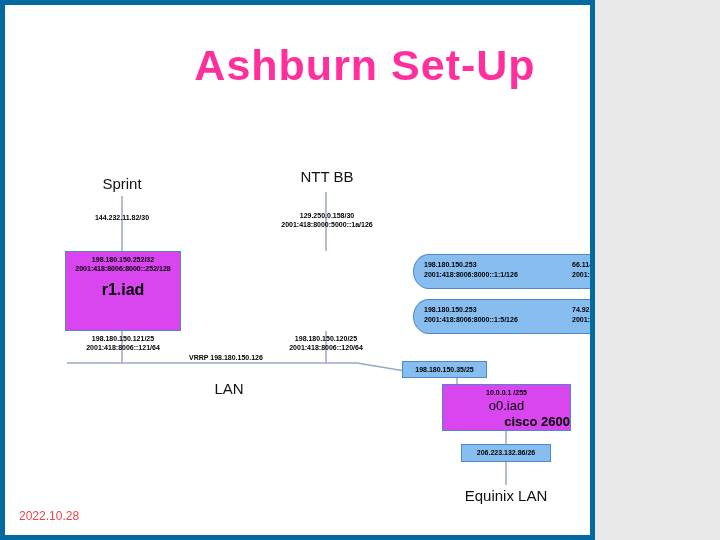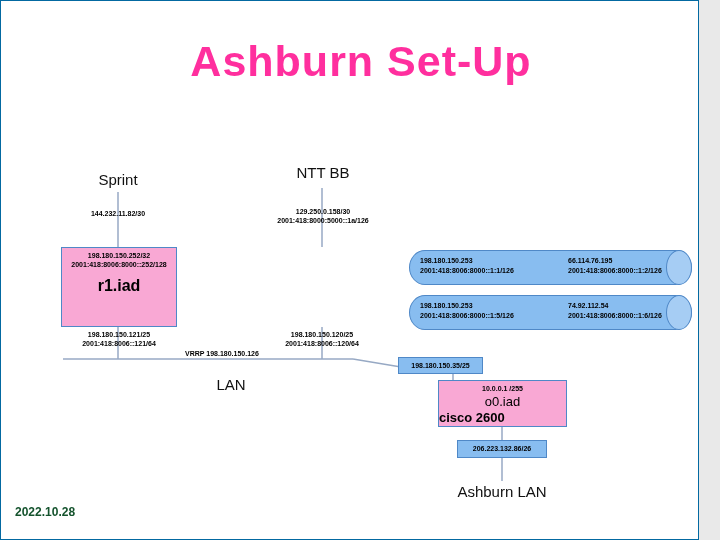--- a/index.html
+++ b/index.html
@@ -1,32 +1,32 @@
 <!DOCTYPE html>
 <html><head>
 <meta charset="utf-8">
 <style>
   * { margin:0; padding:0; box-sizing:border-box; }
   html,body { background:#e9e9e9; }
   body { font-family:"Liberation Sans", sans-serif; }
   .stage {
-    position:relative; width:699px; height:540px; background:#ffffff;
-    border:1px solid #0369a1; overflow:hidden;
+    position:relative; width:595px; height:540px; background:#ffffff;
+    border:5px solid #0369a1; overflow:hidden;
   }
   .title {
     position:absolute; left:0; top:36px; width:720px; text-align:center;
     font-size:43px; font-weight:bold; color:#ff2f9e; letter-spacing:1px;
   }
   .lbl { position:absolute; font-size:15px; color:#111; text-align:center; }
   .tiny {
     position:absolute; font-size:7px; font-weight:bold; color:#000;
     text-align:center; line-height:1.35; white-space:nowrap;
   }
   .node {
-    position:absolute; background:#f9a8d4; border:1px solid #4f88c7;
+    position:absolute; background:#d946ef; border:1px solid #4f88c7;
   }
   .node .hdr {
     font-size:7px; font-weight:bold; text-align:center; line-height:1.3;
     padding-top:3px; white-space:nowrap;
   }
   .node .body {
     text-align:center; font-size:16px; font-weight:bold; line-height:1.25;
     margin-top:7px; color:#000;
   }
   .smallbox {
@@ -39,21 +39,21 @@
   }
   .cyl .cap {
     position:absolute; right:-1px; top:-1px; width:26px; height:35px;
     background:#a6cdf4; border:1px solid #4f88c7; border-radius:50%;
   }
   .cyl .txt {
     position:absolute; top:5px; font-size:7px; font-weight:bold;
     line-height:1.4; color:#000; white-space:nowrap;
   }
   .lines { position:absolute; left:0; top:0; pointer-events:none; }
-  .date { position:absolute; left:14px; top:504px; font-size:12px; color:#14532d;font-weight:bold; }
+  .date { position:absolute; left:14px; top:504px; font-size:12px; color:#ef4444; }
 </style>
 </head>
 <body>
 
 <div class="stage">
 
   <svg class="lines" width="720" height="540">
     <g stroke="#97a9c4" stroke-width="1.5" fill="none">
       <path d="M117 191 L117 246"></path>
       <path d="M321 187 L321 246"></path>
@@ -93,21 +93,21 @@
     <div>198.180.150.121/25</div>
     <div>2001:418:8006::121/64</div>
   </div>
   <div class="tiny" style="left:265px; top:329px; width:112px;">
     <div>198.180.150.120/25</div>
     <div>2001:418:8006::120/64</div>
   </div>
 
   <div class="tiny" style="left:184px; top:348px; text-align:left;">VRRP 198.180.150.126</div>
 
-  <div class="lbl" style="left:195px; top:375px; width:70px;">LAN</div>
+  <div class="lbl" style="left:189px; top:375px; width:70px;">LAN</div>
 
   <div class="cyl" style="left:408px; top:249px; width:283px; height:35px;">
     <div class="cap"></div>
     <div class="txt" style="left:10px;">
       <div>198.180.150.253</div>
       <div>2001:418:8006:8000::1:1/126</div>
     </div>
     <div class="txt" style="left:158px;">
       <div>66.114.76.195</div>
       <div>2001:418:8006:8000::1:2/126</div>
@@ -124,22 +124,22 @@
       <div>74.92.112.54</div>
       <div>2001:418:8006:8000::1:6/126</div>
     </div>
   </div>
 
   <div class="smallbox" style="left:397px; top:356px; width:85px; height:17px; line-height:15px;">198.180.150.35/25</div>
 
   <div class="node" style="left:437px; top:379px; width:129px; height:47px;">
     <div class="hdr">10.0.0.1 /255</div>
     <div style="text-align:center; font-size:13px; font-weight:normal; line-height:1.2; margin-top:1px;">o0.iad</div>
-    <div style="text-align:left; font-size:13px; font-weight:bold; line-height:1.2;">cisco 2600</div>
+    <div style="text-align:right; font-size:13px; font-weight:bold; line-height:1.2;">cisco 2600</div>
   </div>
 
   <div class="smallbox" style="left:456px; top:439px; width:90px; height:18px; line-height:16px;">206.223.132.86/26</div>
 
-  <div class="lbl" style="left:441px; top:482px; width:120px;">Ashburn LAN</div>
+  <div class="lbl" style="left:441px; top:482px; width:120px;">Equinix LAN</div>
 
   <div class="date">2022.10.28</div>
 
 </div>
 
 </body></html>

